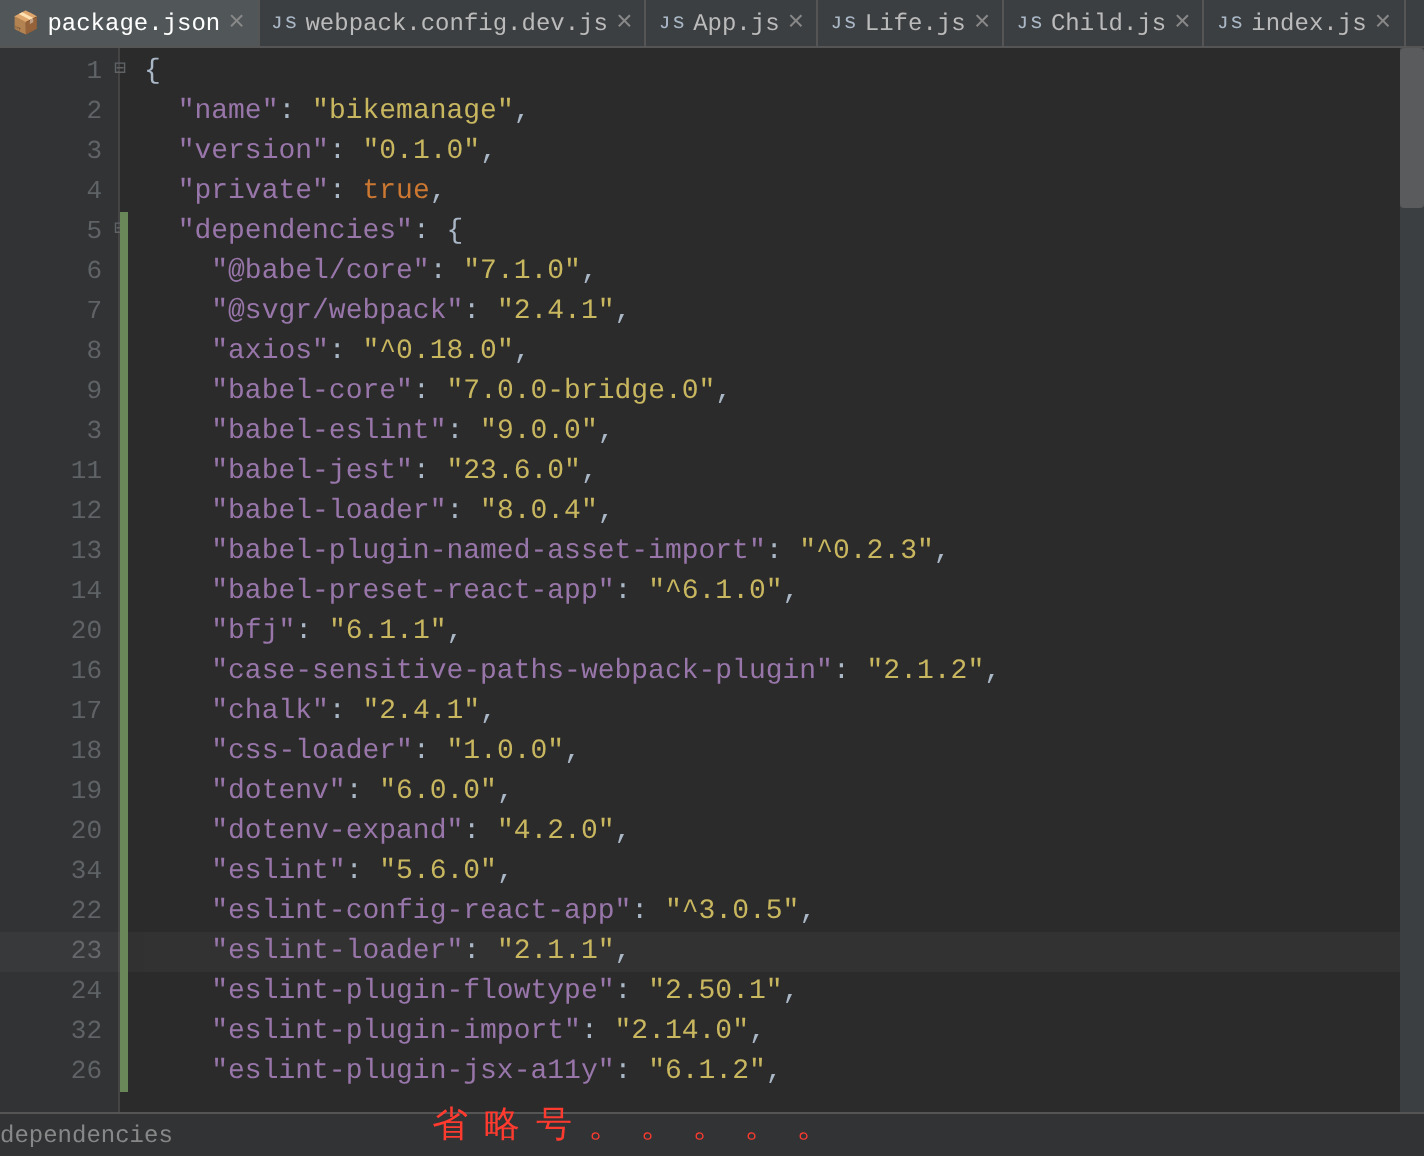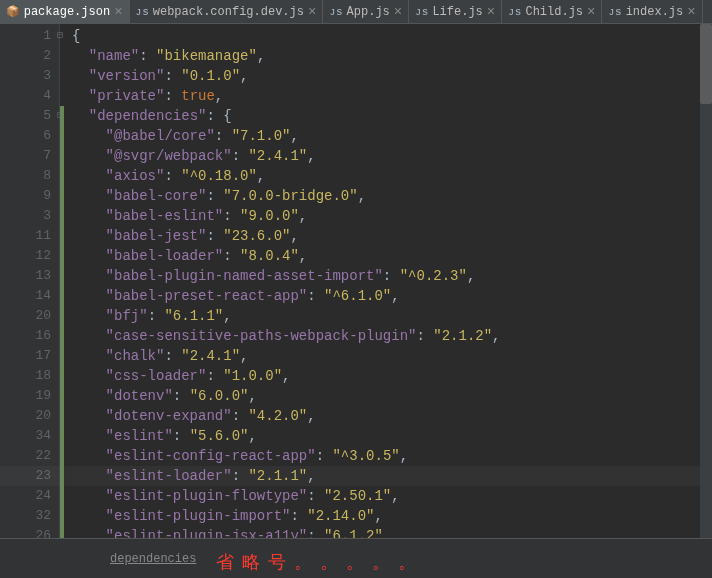--- a/index.html
+++ b/index.html
@@ -106,28 +106,26 @@
     position:absolute;
     left:60px;
     width:4px;
     background:#6a8759;
   }
 
   
   .breadcrumb {
     background:#313335;
     border-top:1px solid #555;
-    height:40px;
+    height:22px;
     display:flex;
     align-items:center;
     font-size:12px;
     color:#888;
-    padding-left:110px;
-    position:relative;
-    text-decoration:underline;
+    position:relative;
   }
 
   .annotation {
     position:absolute;
     bottom:4px;
     left:216px;
     color:#ff3b30;
     font-family: "SimSun","Microsoft YaHei",sans-serif;
     font-size:18px;
     letter-spacing: 8px;

